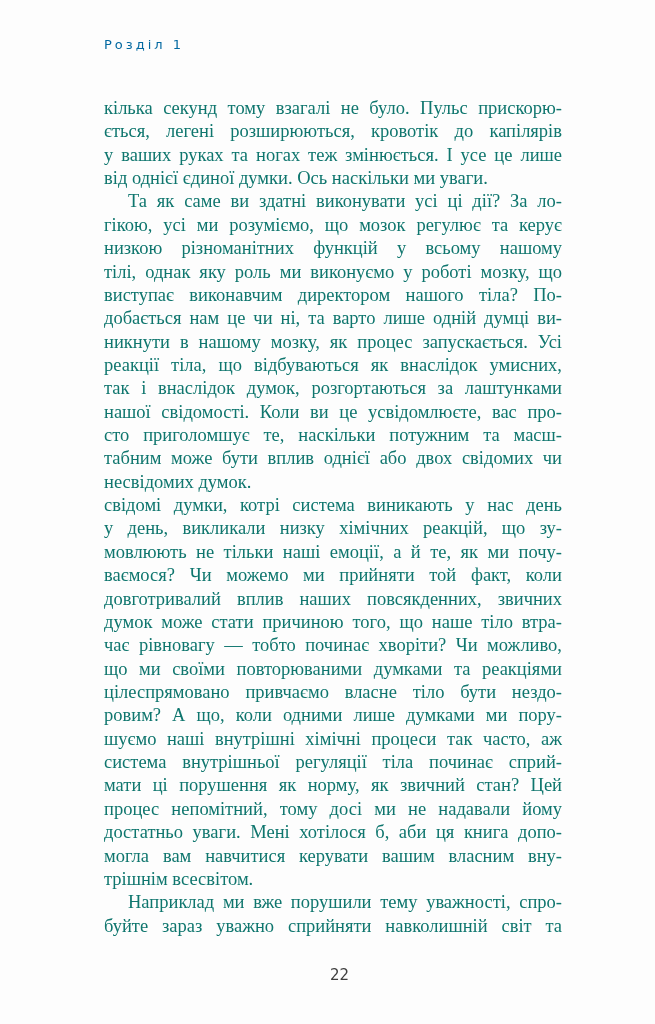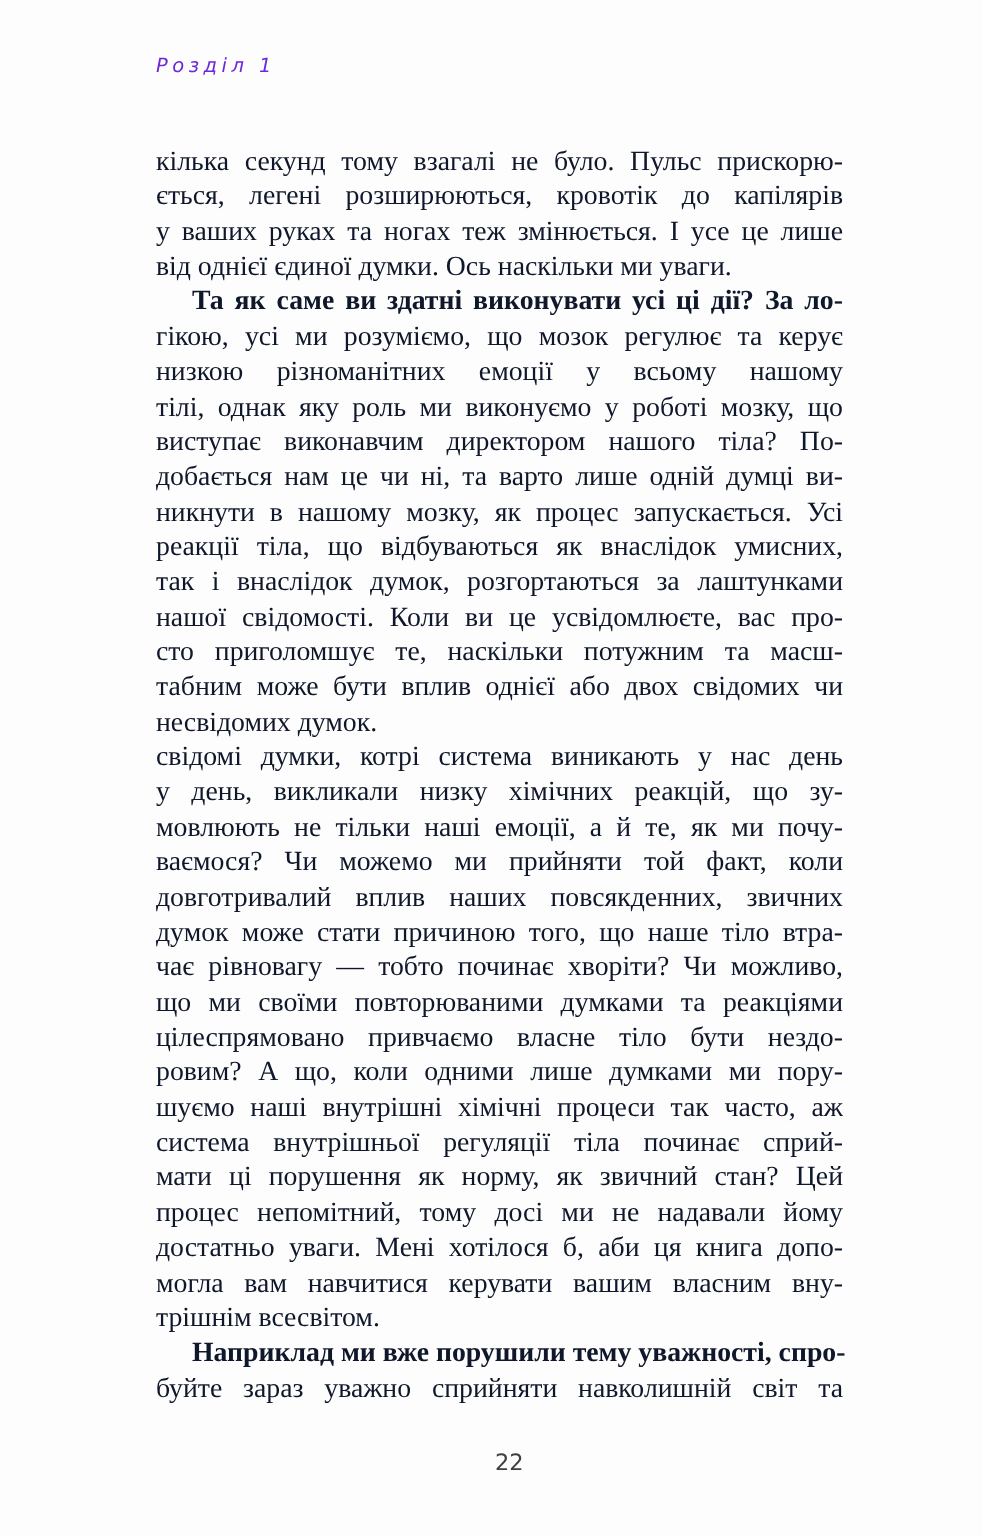--- a/index.html
+++ b/index.html
@@ -15,45 +15,43 @@
     overflow: hidden;
     font-family: "Liberation Serif", "DejaVu Serif", serif;
   }
   .running-head {
     position: absolute;
     left: 104px;
     top: 37px;
     font-family: "DejaVu Sans", "Liberation Sans", sans-serif;
     font-size: 13px;
     letter-spacing: 3px;
-    color: #6d28d9;
-    font-style: italic;
+    color: #0369a1;
   }
   .text-block {
     position: absolute;
     left: 104px;
     top: 97px;
     width: 458px;
-    color: #0f172a;
+    color: #0f766e;
     font-size: 18.5px;
     line-height: 23.36px;
   }
   .line {
     text-align: justify;
     text-align-last: justify;
     white-space: nowrap;
     height: 23.36px;
     overflow: visible;
   }
   .line.para-end {
     text-align-last: left;
   }
   .line.indent {
     text-indent: 24px;
-    font-weight: bold;
   }
   .folio {
     position: absolute;
     left: 0;
     top: 966px;
     width: 100%;
     text-align: center;
     font-family: "DejaVu Sans", "Liberation Sans", sans-serif;
     font-size: 15px;
     color: #3f3f3f;
@@ -66,21 +64,21 @@
 <div class="page">
   <div class="running-head">Розділ 1</div>
 
   <div class="text-block">
       <div class="line">кілька секунд тому взагалі не було. Пульс прискорю-</div>
       <div class="line">ється, легені розширюються, кровотік до капілярів</div>
       <div class="line">у ваших руках та ногах теж змінюється. І усе це лише</div>
       <div class="line para-end">від однієї єдиної думки. Ось наскільки ми уваги.</div>
       <div class="line indent">Та як саме ви здатні виконувати усі ці дії? За ло-</div>
       <div class="line">гікою, усі ми розуміємо, що мозок регулює та керує</div>
-      <div class="line">низкою різноманітних емоції у всьому нашому</div>
+      <div class="line">низкою різноманітних функцій у всьому нашому</div>
       <div class="line">тілі, однак яку роль ми виконуємо у роботі мозку, що</div>
       <div class="line">виступає виконавчим директором нашого тіла? По-</div>
       <div class="line">добається нам це чи ні, та варто лише одній думці ви-</div>
       <div class="line">никнути в нашому мозку, як процес запускається. Усі</div>
       <div class="line">реакції тіла, що відбуваються як внаслідок умисних,</div>
       <div class="line">так і внаслідок думок, розгортаються за лаштунками</div>
       <div class="line">нашої свідомості. Коли ви це усвідомлюєте, вас про-</div>
       <div class="line">сто приголомшує те, наскільки потужним та масш-</div>
       <div class="line">табним може бути вплив однієї або двох свідомих чи</div>
       <div class="line para-end">несвідомих думок.</div>

